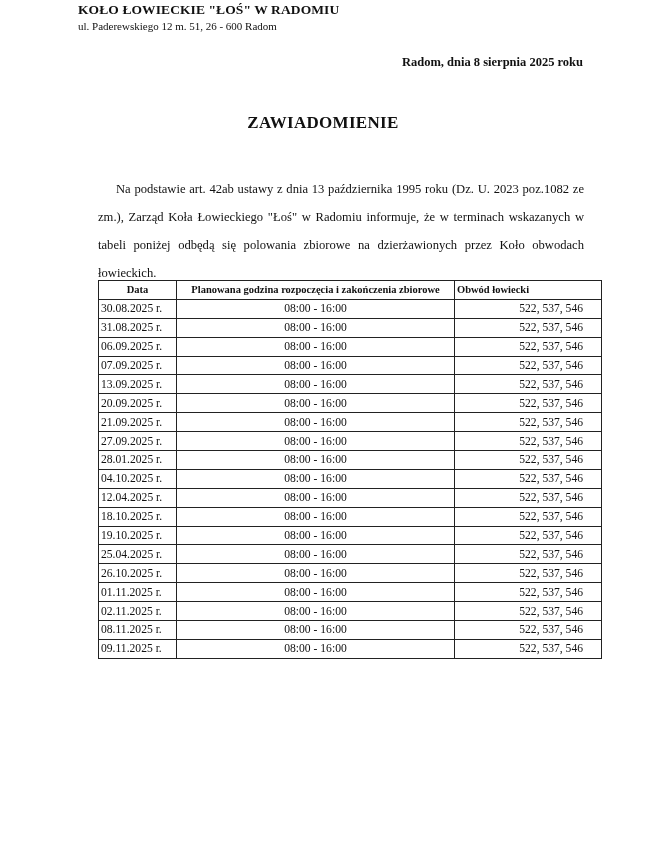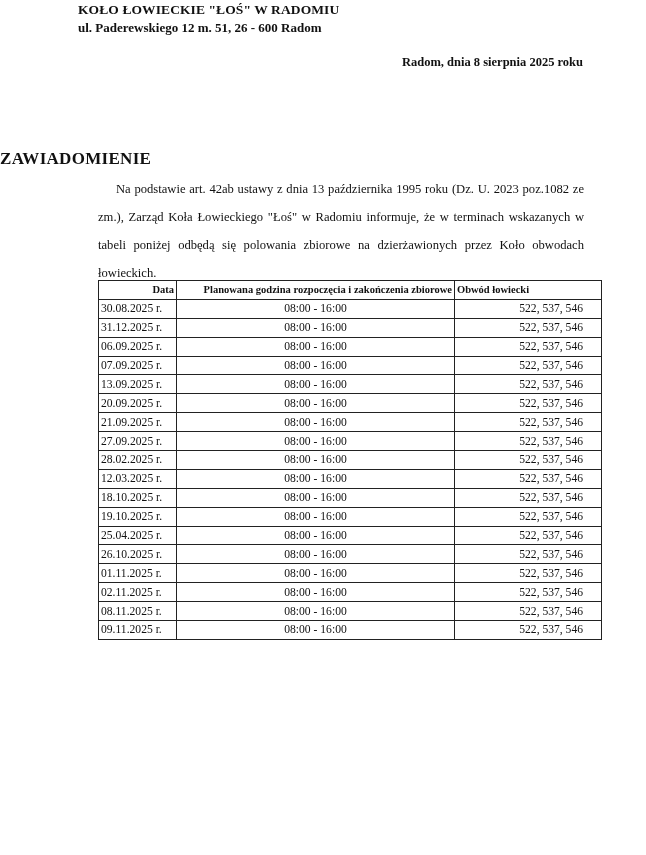--- a/index.html
+++ b/index.html
@@ -6,46 +6,46 @@
   body {
     width: 646px; height: 855px; position: relative; overflow: hidden;
     font-family: "Liberation Serif", "DejaVu Serif", serif; color: #111111;
   }
   .header-name {
     position: absolute; left: 78px; top: 2px;
     font-size: 13.5px; font-weight: bold; letter-spacing: 0.1px;
   }
   .header-addr {
     position: absolute; left: 78px; top: 20px;
-    font-size: 13px; font-weight: bold;
+    font-size: 11px; font-weight: normal;
   }
   .date-line {
     position: absolute; right: 63px; top: 55px;
     font-size: 12.5px; font-weight: bold;
   }
   .title {
     position: absolute; left: 0; width: 646px; top: 113px;
-    text-align: left; font-size: 17px; font-weight: bold; letter-spacing: 0.3px; margin-top: 36px;
+    text-align: center; font-size: 17px; font-weight: bold; letter-spacing: 0.3px;
   }
   .para {
     position: absolute; left: 98px; top: 175px; width: 486px;
     font-size: 12.6px; line-height: 28px; text-align: justify;
     text-indent: 18px;
   }
   table.schedule {
     position: absolute; left: 98px; top: 280px;
     border-collapse: collapse; font-size: 11.6px;
   }
   table.schedule th, table.schedule td {
     border: 1px solid #222;
     height: 17.9px; padding: 0 2px; line-height: 17px;
     white-space: nowrap;
   }
   table.schedule th {
-    font-weight: bold; text-align: right; font-size: 10.5px;
+    font-weight: bold; text-align: center; font-size: 10.5px;
   }
   .col-date { width: 73px; text-align: left; }
   .col-time { width: 273px; text-align: center; }
   .col-area { width: 88px; text-align: center; }
   table.schedule th.col-area { text-align: left; }
   table.schedule td.col-area { text-align: right; padding-right: 18px; padding-left: 40px; }
 </style>
 </head>
 <body>
 
@@ -63,21 +63,21 @@
       <th class="col-area">Obwód łowiecki</th>
     </tr>
   </thead>
   <tbody id="rows">
       <tr>
         <td class="col-date">30.08.2025 r.</td>
         <td class="col-time">08:00 - 16:00</td>
         <td class="col-area">522, 537, 546</td>
       </tr>
       <tr>
-        <td class="col-date">31.12.2025 r.</td>
+        <td class="col-date">31.08.2025 r.</td>
         <td class="col-time">08:00 - 16:00</td>
         <td class="col-area">522, 537, 546</td>
       </tr>
       <tr>
         <td class="col-date">06.09.2025 r.</td>
         <td class="col-time">08:00 - 16:00</td>
         <td class="col-area">522, 537, 546</td>
       </tr>
       <tr>
         <td class="col-date">07.09.2025 r.</td>
@@ -98,26 +98,31 @@
         <td class="col-date">21.09.2025 r.</td>
         <td class="col-time">08:00 - 16:00</td>
         <td class="col-area">522, 537, 546</td>
       </tr>
       <tr>
         <td class="col-date">27.09.2025 r.</td>
         <td class="col-time">08:00 - 16:00</td>
         <td class="col-area">522, 537, 546</td>
       </tr>
       <tr>
-        <td class="col-date">28.02.2025 r.</td>
+        <td class="col-date">28.01.2025 r.</td>
         <td class="col-time">08:00 - 16:00</td>
         <td class="col-area">522, 537, 546</td>
       </tr>
       <tr>
-        <td class="col-date">12.03.2025 r.</td>
+        <td class="col-date">04.10.2025 r.</td>
+        <td class="col-time">08:00 - 16:00</td>
+        <td class="col-area">522, 537, 546</td>
+      </tr>
+      <tr>
+        <td class="col-date">12.04.2025 r.</td>
         <td class="col-time">08:00 - 16:00</td>
         <td class="col-area">522, 537, 546</td>
       </tr>
       <tr>
         <td class="col-date">18.10.2025 r.</td>
         <td class="col-time">08:00 - 16:00</td>
         <td class="col-area">522, 537, 546</td>
       </tr>
       <tr>
         <td class="col-date">19.10.2025 r.</td>

